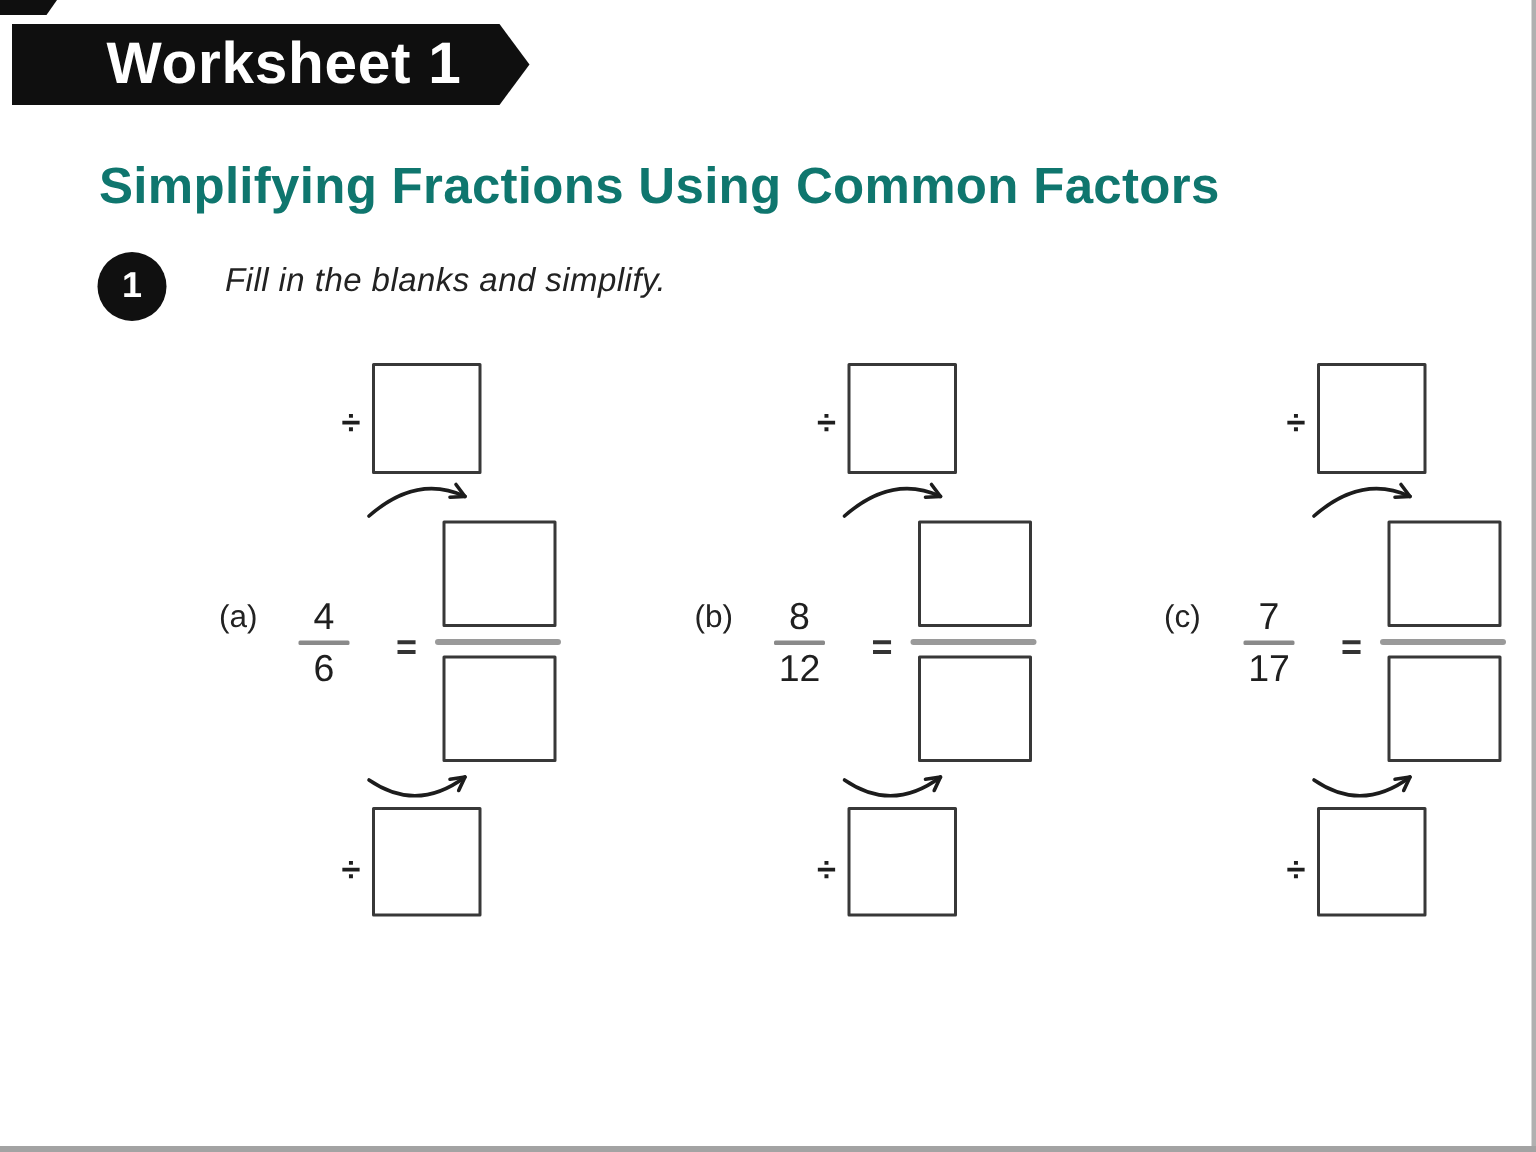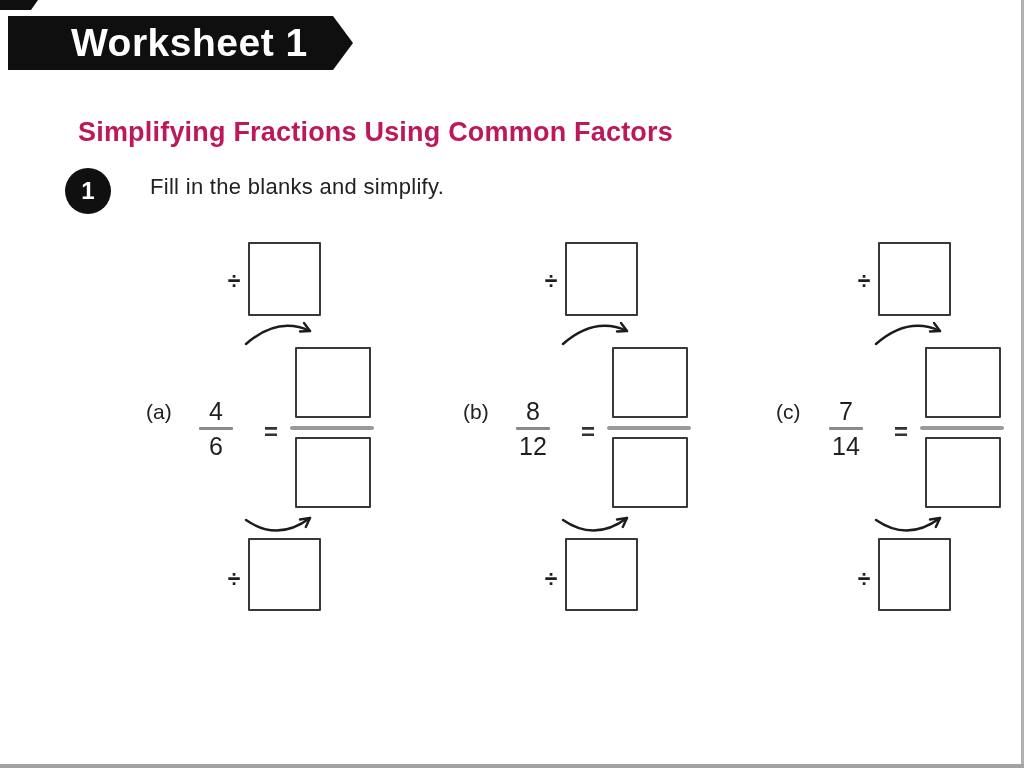--- a/index.html
+++ b/index.html
@@ -8,32 +8,32 @@
     font-family:"Liberation Sans", sans-serif;position:relative;
   }
   
   .banner-svg{position:absolute;left:0;top:0;}
   .banner-text{
     position:absolute;left:60px;top:27px;width:260px;
     color:#ffffff;font-size:39px;font-weight:bold;letter-spacing:.5px;line-height:32px;margin-left:11px;
   }
   
   .title{
-    position:absolute;left:62px;top:101px;margin:16px;
-    font-size:27px;font-weight:bold;color:#be185d;letter-spacing:.2px;
+    position:absolute;left:62px;top:101px;margin:4px;
+    font-size:34px;font-weight:bold;color:#0f766e;letter-spacing:.2px;
   }
   
   .qnum{
     position:absolute;left:65px;top:168px;width:46px;height:46px;border-radius:50%;
     background:#101010;color:#ffffff;display:flex;align-items:center;justify-content:center;
     font-size:24px;font-weight:bold;
   }
   .instruction{
     position:absolute;left:150px;top:174px;
-    font-size:22px;color:#222222;letter-spacing:.3px;
+    font-size:22px;font-style:italic;color:#222222;letter-spacing:.3px;
   }
   
   .problem{position:absolute;top:230px;width:250px;height:390px;}
   .plabel{position:absolute;left:6px;top:170px;font-size:21px;color:#222222;}
   .given-fraction{position:absolute;left:46px;top:168px;width:60px;text-align:center;color:#1f1f1f;}
   .gnum,.gden{font-size:25px;line-height:26px;}
   .gbar{width:34px;height:3px;background:#8a8a8a;margin:3px auto;border-radius:1px;}
   .equals{position:absolute;left:118px;top:188px;width:26px;text-align:center;
     font-size:24px;font-weight:600;color:#333333;}
   .divide{position:absolute;width:24px;text-align:center;font-size:23px;font-weight:600;color:#1e1e1e;}
@@ -119,21 +119,21 @@
     </svg>
     <div class="box box-divisor-bottom"></div>
     <div class="divide divide-bottom">÷</div>
   </div>
 
   <div class="problem" style="left:770px">
     <div class="plabel">(c)</div>
     <div class="given-fraction">
       <div class="gnum">7</div>
       <div class="gbar"></div>
-      <div class="gden">14</div>
+      <div class="gden">17</div>
     </div>
     <div class="equals">=</div>
     <div class="divide divide-top">÷</div>
     <div class="box box-divisor-top"></div>
     <svg class="arrow arrow-top" viewBox="0 0 80 34">
       <path d="M8,28 Q40,0 72,15"></path>
       <path d="M66,7 L72,15 L62,15.5"></path>
     </svg>
     <div class="box box-num"></div>
     <div class="ansbar"></div>

